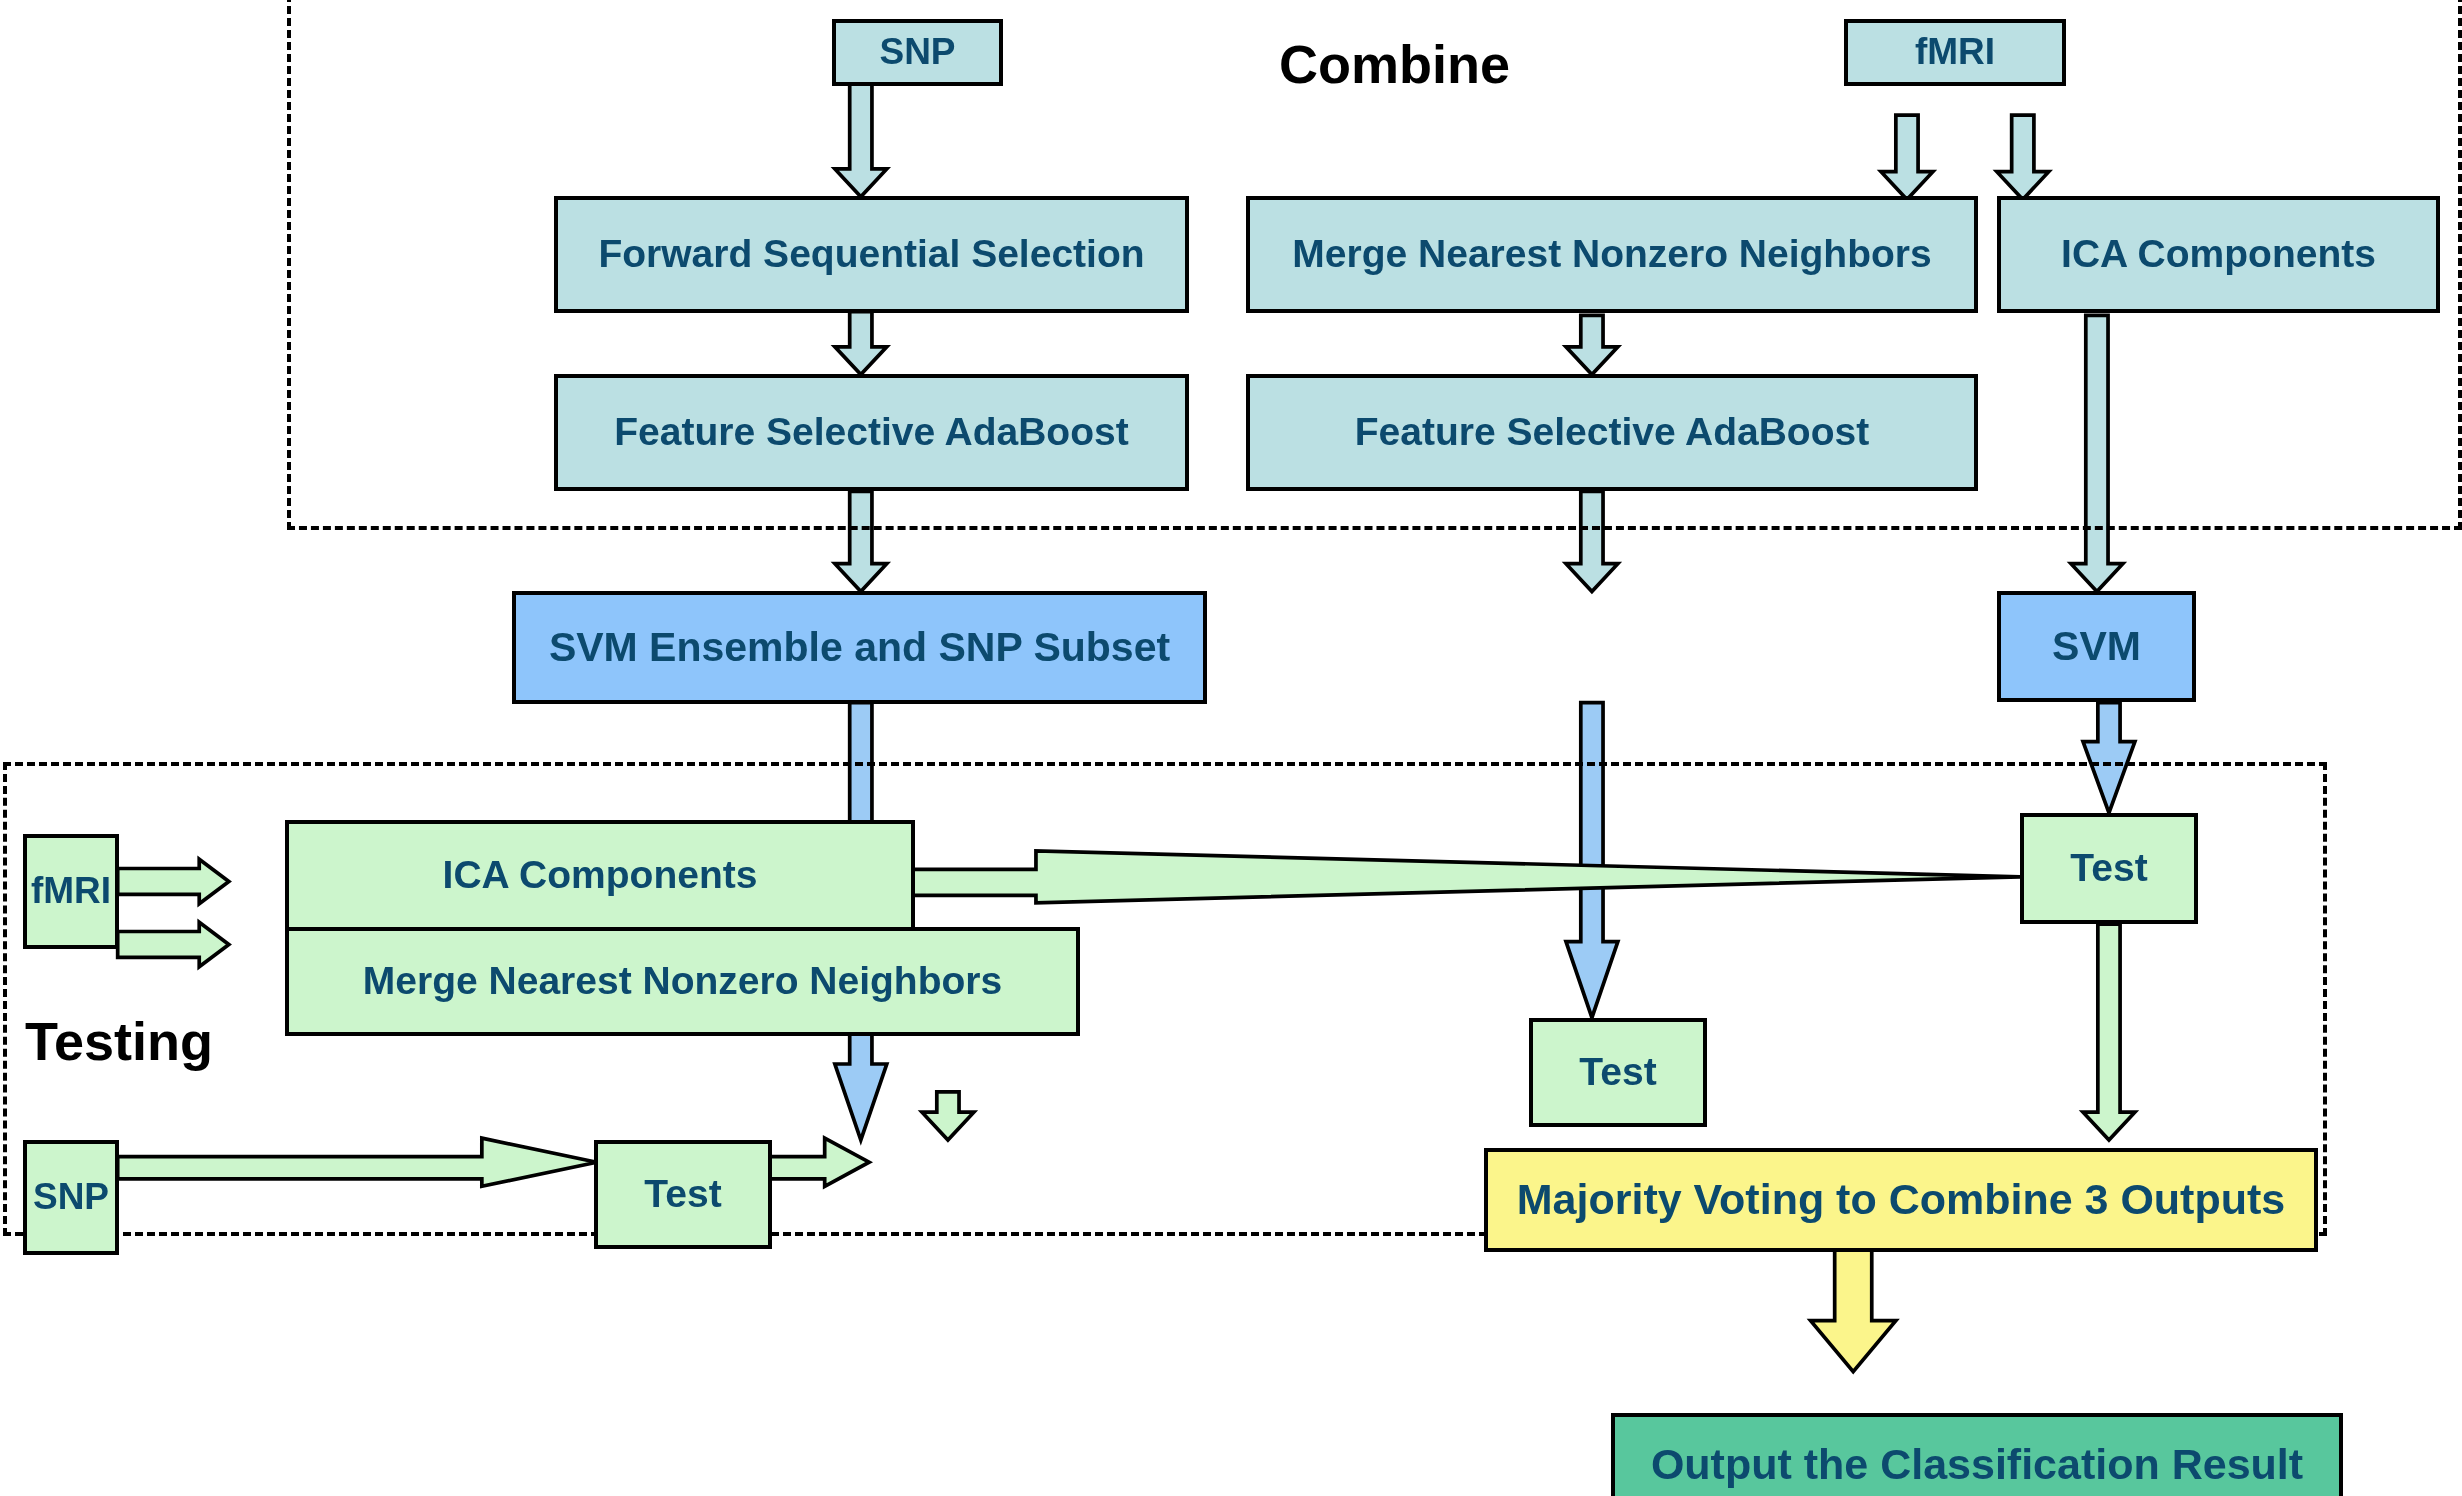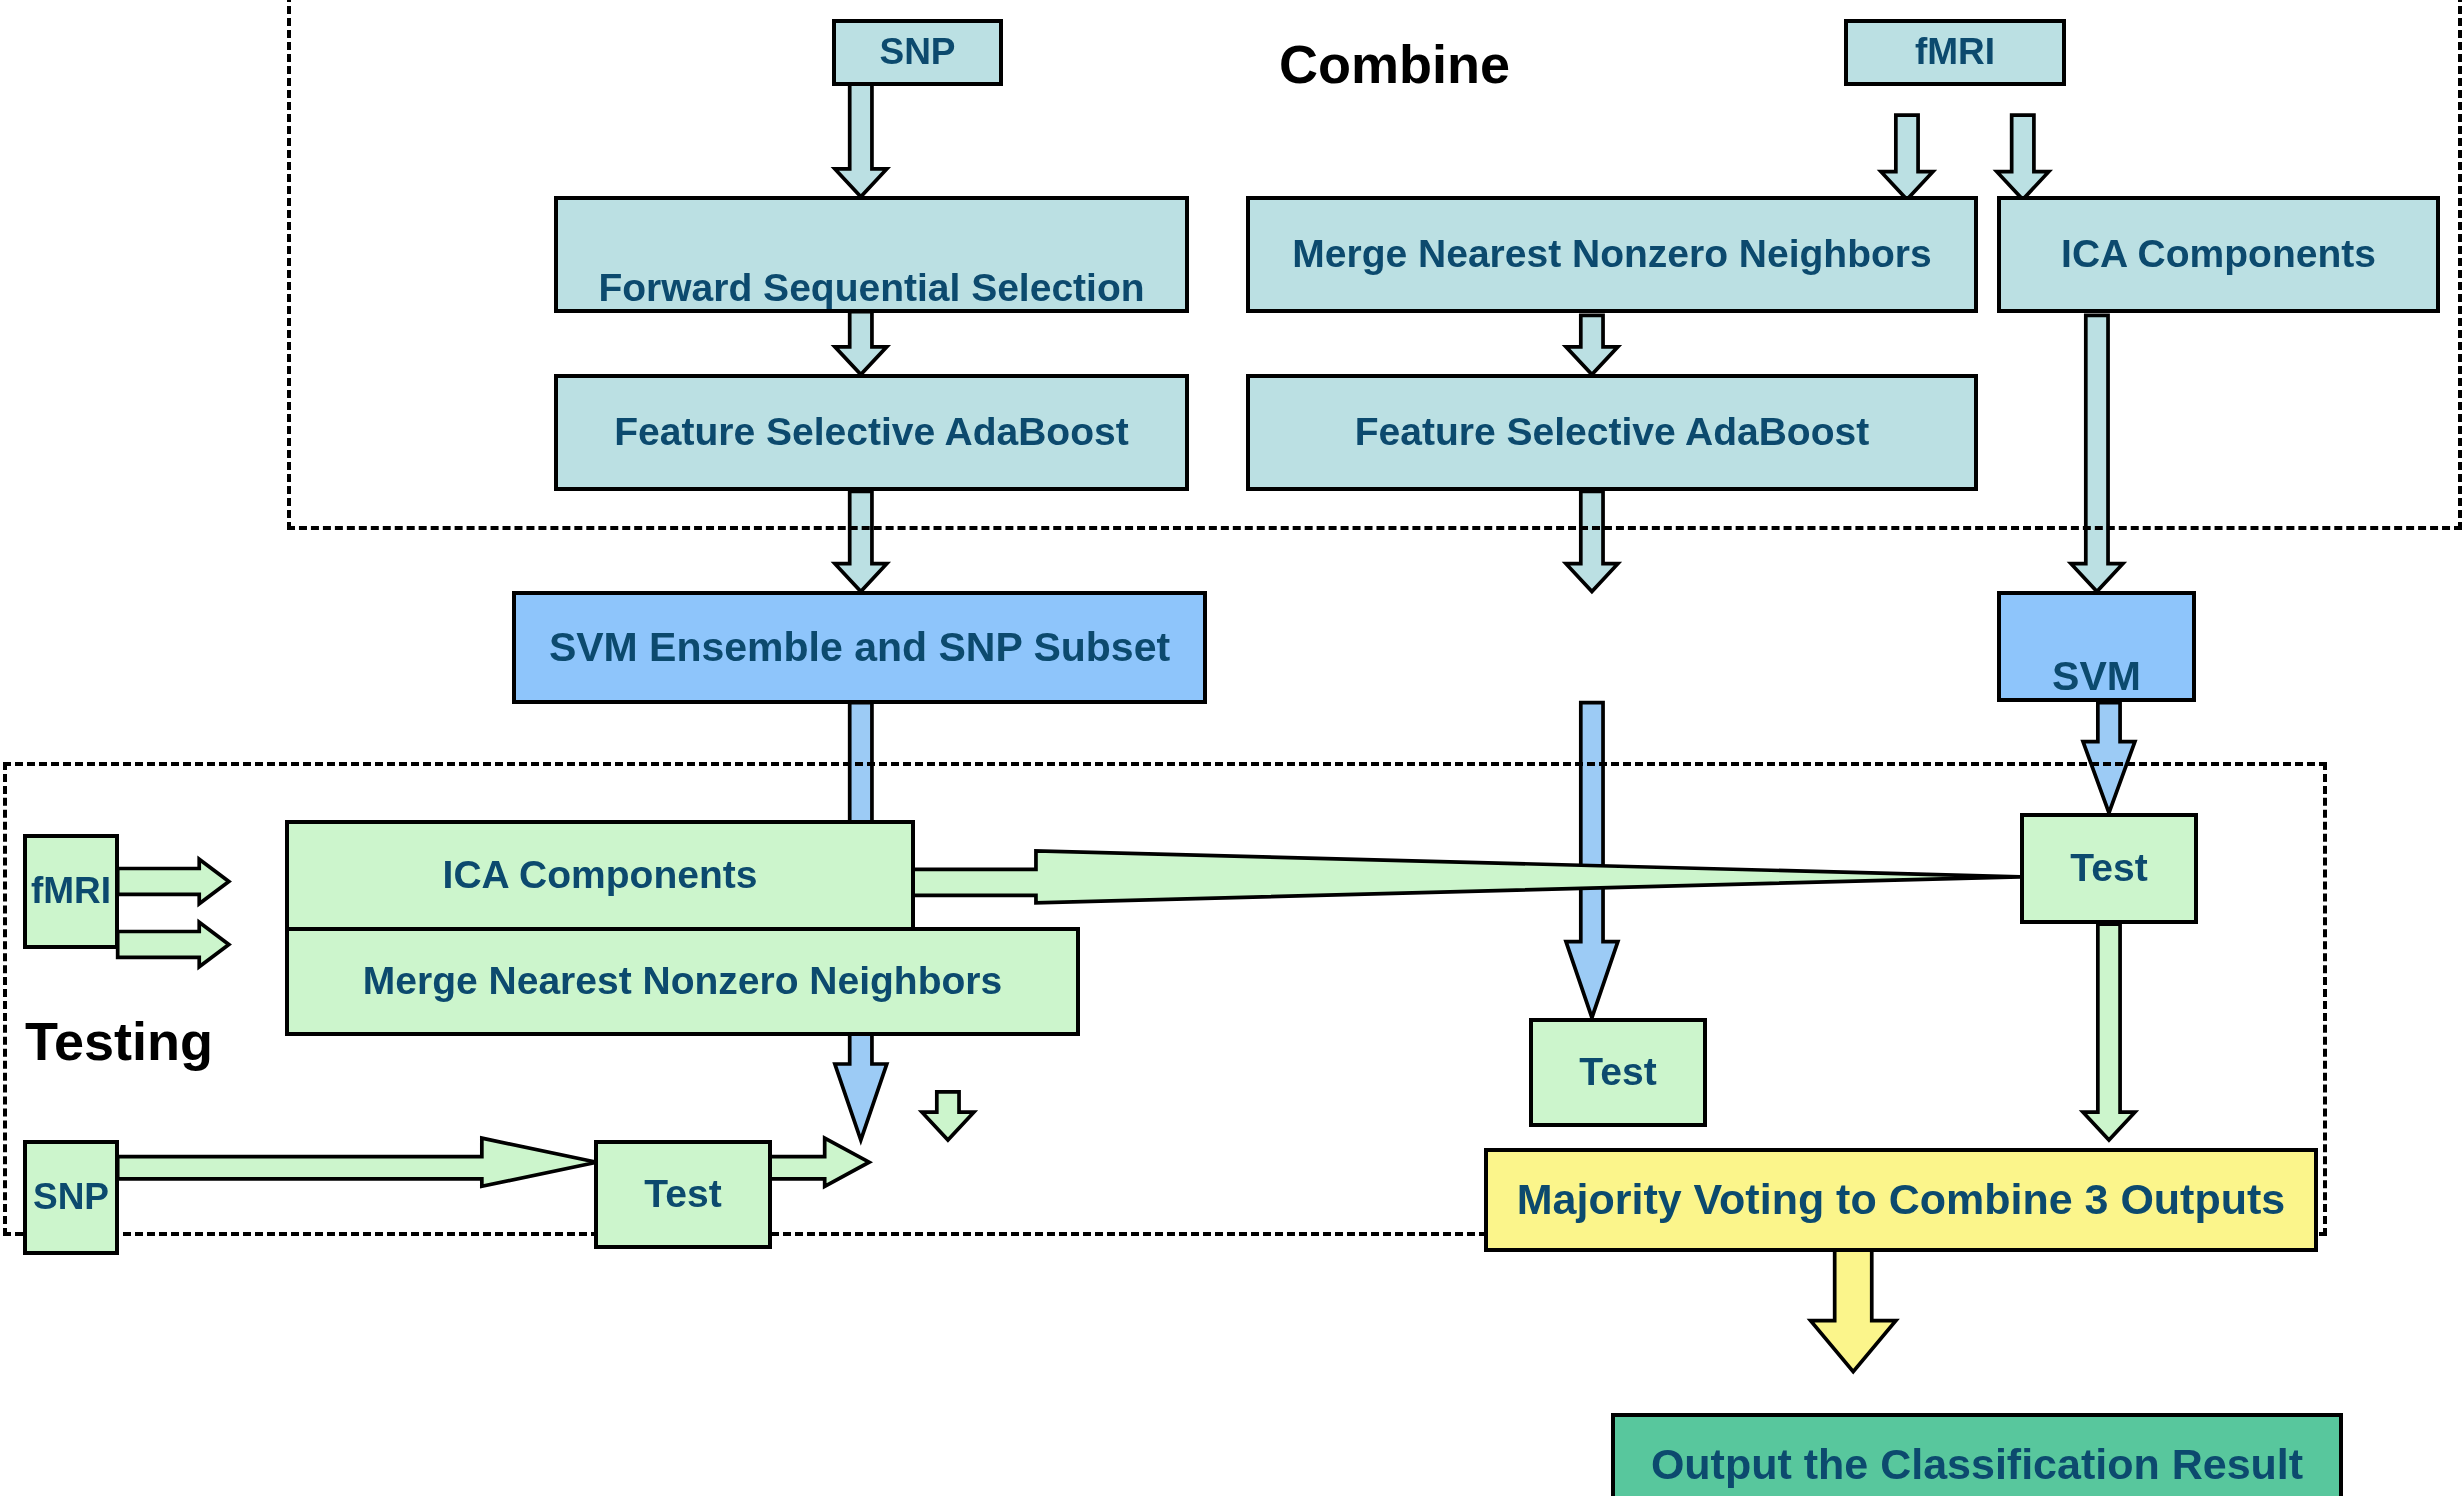--- a/index.html
+++ b/index.html
@@ -102,21 +102,21 @@
   <div class="sectlabel" style="left:25px;top:1010px;font-size:54px;">Testing</div>
 
   <div class="node teal" style="left:832px;top:18.5px;width:171px;height:67px;font-size:37px;">
     <span>SNP</span>
   </div>
 
   <div class="node teal" style="left:1844px;top:18.5px;width:222px;height:67px;font-size:37px;">
     <span>fMRI</span>
   </div>
 
-  <div class="node teal" style="left:554px;top:196px;width:635px;height:117px;font-size:39px;align-items:flex-end;">
+  <div class="node teal" style="left:554px;top:196px;width:635px;height:117px;font-size:39px;">
     <span>Forward Sequential Selection</span>
   </div>
 
   <div class="node teal" style="left:1246px;top:196px;width:732px;height:117px;font-size:39px;">
     <span>Merge Nearest Nonzero Neighbors</span>
   </div>
 
   <div class="node teal" style="left:1997px;top:196px;width:443px;height:117px;font-size:39px;">
     <span>ICA Components</span>
   </div>
@@ -127,21 +127,21 @@
 
   <div class="node teal" style="left:1246px;top:374px;width:732px;height:117px;font-size:39px;">
     <span>Feature Selective AdaBoost</span>
   </div>
 
   <div class="node blue" style="left:512px;top:591px;width:695px;height:113px;font-size:41px;">
     <span>SVM Ensemble and SNP Subset</span>
   </div>
 
 
-  <div class="node blue" style="left:1997px;top:591px;width:199px;height:111px;font-size:41px;align-items:flex-end;">
+  <div class="node blue" style="left:1997px;top:591px;width:199px;height:111px;font-size:41px;">
     <span>SVM</span>
   </div>
 
   <div class="node green" style="left:23px;top:834px;width:96px;height:115px;font-size:37px;">
     <span>fMRI</span>
   </div>
 
   <div class="node green" style="left:285px;top:820px;width:630px;height:111px;font-size:39px;">
     <span>ICA Components</span>
   </div>

